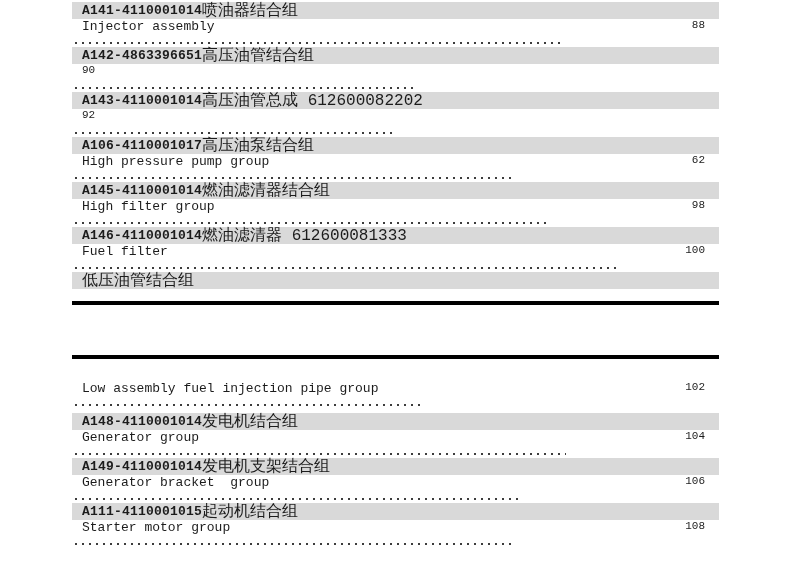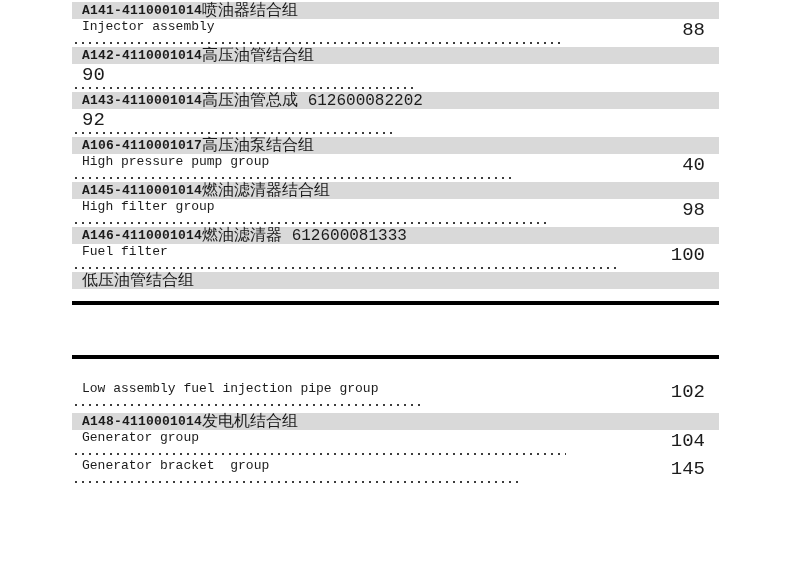--- a/index.html
+++ b/index.html
@@ -29,21 +29,21 @@
   .enrow {
     height: 19px;
     display: flex;
     align-items: flex-start;
     justify-content: space-between;
     padding-left: 10px;
     padding-right: 14px;
     font-size: 13px;
     white-space: pre;
   }
-  .pagenum { font-size: 19px; }
+  .pagenum { font-size: 11px; }
   .dots { height: 9px; position: relative; }
   .dots::after {
     content: "";
     position: absolute;
     left: 3px; bottom: 3px;
     height: 2px;
     width: var(--lead, 400px);
     background-image: repeating-linear-gradient(to right, #3c3c3c 0 1.7px, transparent 1.7px 7px);
   }
   .bar-gap { height: 12px; }
@@ -67,21 +67,21 @@
       </div>
       <div class="enrow">
         <span>Injector assembly</span>
         <span class="pagenum">88</span>
       </div>
       <div class="dots" style="--lead:485px"></div>
     </div>
 
     <div>
       <div class="bar">
-        <span class="code">A142-4110001014</span>
+        <span class="code">A142-4863396651</span>
         <span class="cn">高压油管结合组</span>
       </div>
       <div class="enrow">
         <span class="pagenum">90</span>
       </div>
       <div class="dots" style="--lead:338px"></div>
     </div>
 
     <div>
       <div class="bar">
@@ -94,21 +94,21 @@
       <div class="dots" style="--lead:317px"></div>
     </div>
 
     <div>
       <div class="bar">
         <span class="code">A106-4110001017</span>
         <span class="cn">高压油泵结合组</span>
       </div>
       <div class="enrow">
         <span>High pressure pump group</span>
-        <span class="pagenum">40</span>
+        <span class="pagenum">62</span>
       </div>
       <div class="dots" style="--lead:437px"></div>
     </div>
 
     <div>
       <div class="bar">
         <span class="code">A145-4110001014</span>
         <span class="cn">燃油滤清器结合组</span>
       </div>
       <div class="enrow">
@@ -161,21 +161,36 @@
         <span class="cn">发电机结合组</span>
       </div>
       <div class="enrow">
         <span>Generator group</span>
         <span class="pagenum">104</span>
       </div>
       <div class="dots" style="--lead:491px"></div>
     </div>
 
     <div>
+      <div class="bar">
+        <span class="code">A149-4110001014</span>
+        <span class="cn">发电机支架结合组</span>
+      </div>
       <div class="enrow">
         <span>Generator bracket  group</span>
-        <span class="pagenum">145</span>
+        <span class="pagenum">106</span>
       </div>
       <div class="dots" style="--lead:446px"></div>
     </div>
 
+    <div>
+      <div class="bar">
+        <span class="code">A111-4110001015</span>
+        <span class="cn">起动机结合组</span>
+      </div>
+      <div class="enrow">
+        <span>Starter motor group</span>
+        <span class="pagenum">108</span>
+      </div>
+      <div class="dots" style="--lead:441px"></div>
+    </div>
   </div>
 </div>
 
 </body></html>

